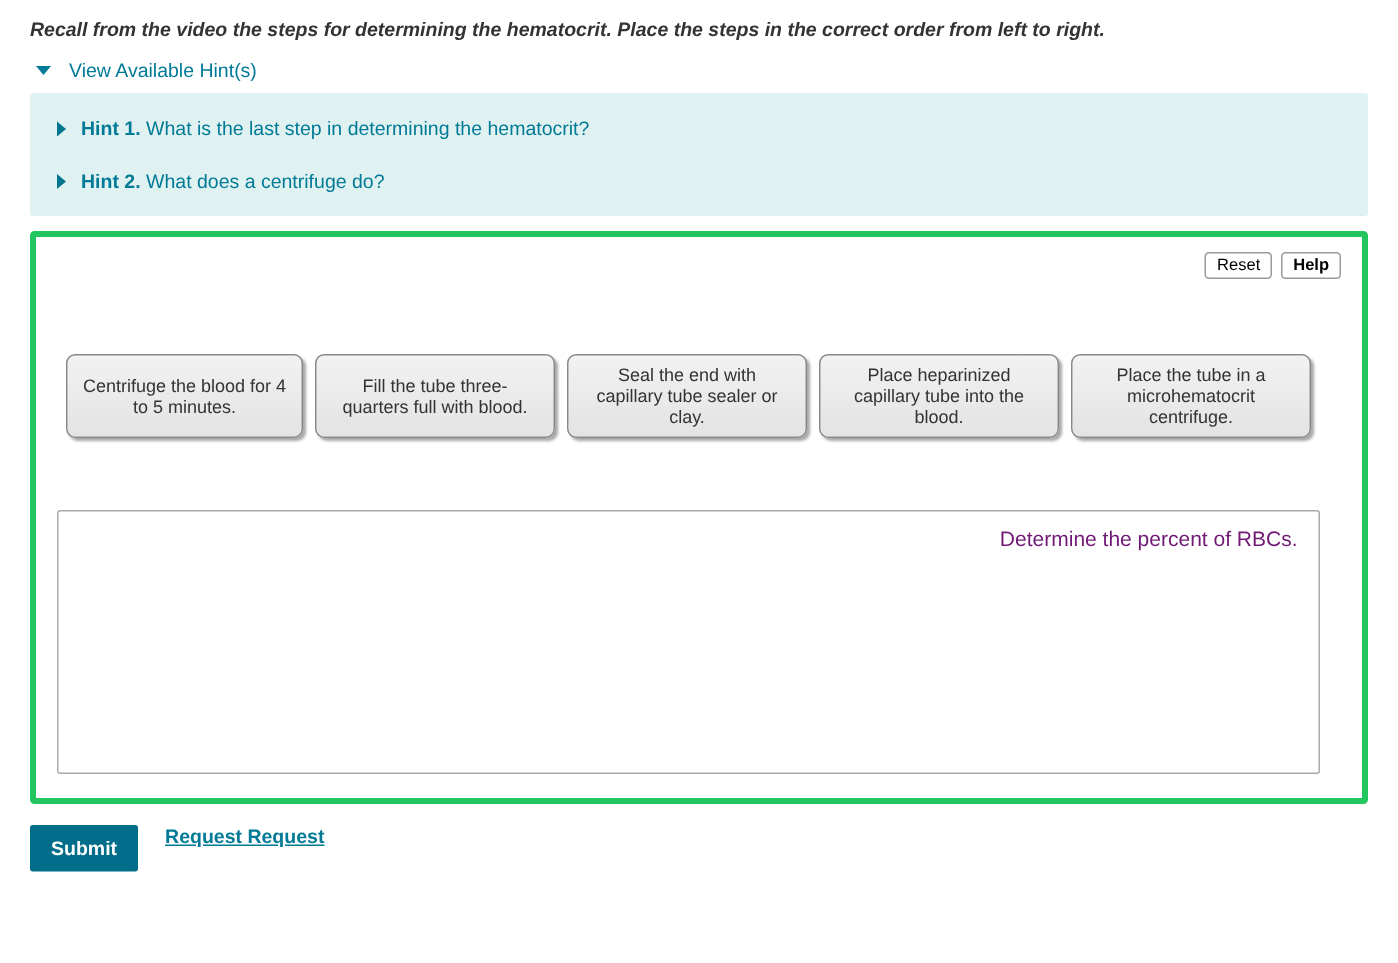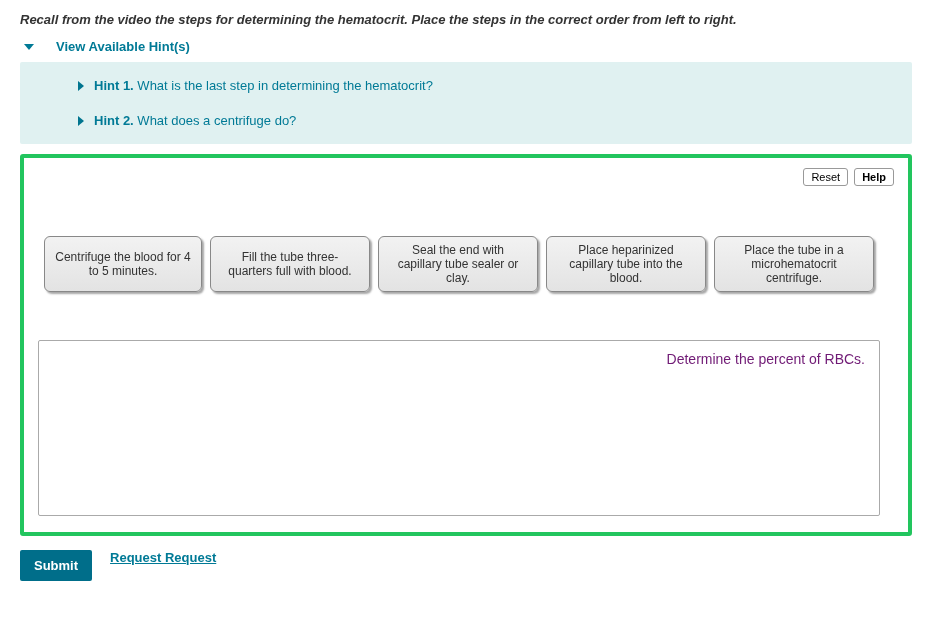--- a/index.html
+++ b/index.html
@@ -17,25 +17,25 @@
     .question-text {
       font-size: 13px;
       color: #333;
       margin-bottom: 12px;
       font-weight: bold;
       font-style: italic;
     }
     .hints-toggle {
       color: #007a96;
       font-size: 13px;
-      font-weight: bold;
+      font-weight: normal;
       cursor: pointer;
       display: flex;
       align-items: center;
-      gap: 22px;
+      gap: 12px;
       margin-bottom: 8px;
       margin-left: 4px;
     }
     .caret-down {
       width: 0;
       height: 0;
       border-left: 5px solid transparent;
       border-right: 5px solid transparent;
       border-top: 6px solid #007a96;
     }
@@ -43,21 +43,20 @@
       background: #e0f1f1;
       border-radius: 2px;
       padding: 6px 0;
       margin-bottom: 10px;
     }
     .hint-row {
       padding: 10px 18px;
       display: flex;
       align-items: center;
       gap: 10px;
-      margin-left: 40px;
     }
     .caret-right {
       width: 0;
       height: 0;
       border-top: 5px solid transparent;
       border-bottom: 5px solid transparent;
       border-left: 6px solid #00758f;
       flex-shrink: 0;
     }
     .hint-number {

